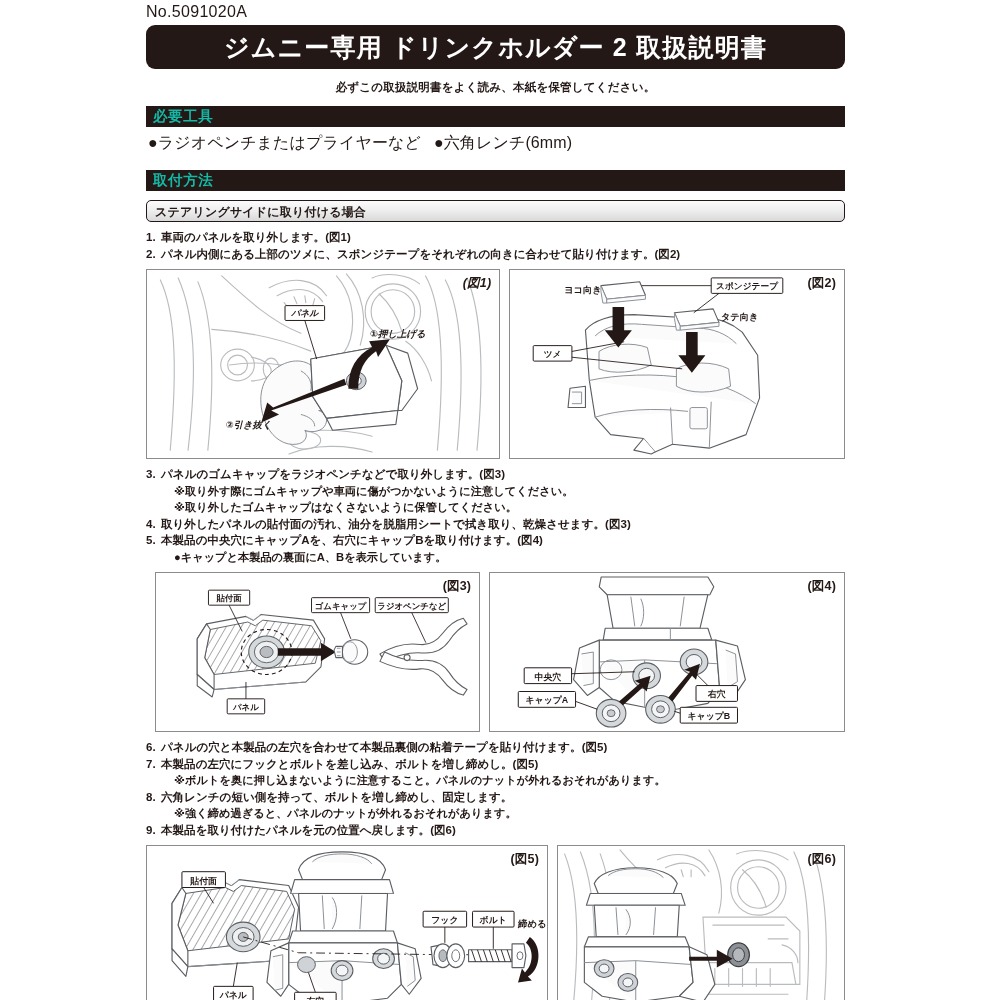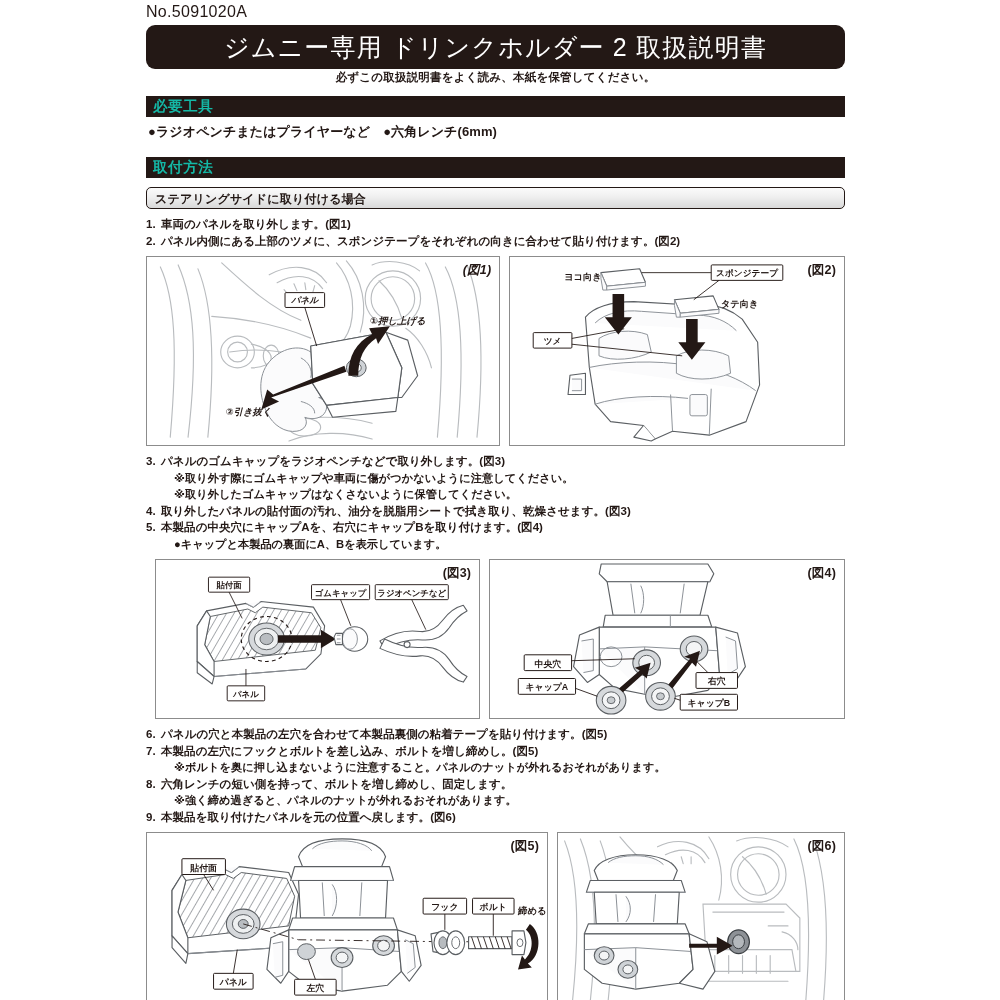--- a/index.html
+++ b/index.html
@@ -31,49 +31,49 @@
     height:44px;
     background:#231815;
     border-radius:9px;
     display:flex;
     align-items:center;
     justify-content:center;
   }
   .title-bar span{
     color:#ffffff;
     font-size:25px;
-    font-weight:normal;
+    font-weight:bold;
     letter-spacing:1.2px;
     white-space:nowrap;
   }
   .subtitle{
     text-align:center;
     font-size:11.5px;
     font-weight:bold;
-    margin-top:1px;
+    margin-top:11px;
     letter-spacing:.2px;
   }
   
   .sec-head{
     margin-top:11px;
     height:21px;
     background:#231815;
     display:flex;
     align-items:center;
   }
   .sec-head span{
     color:#14b8a6;
     font-size:14.5px;
     font-weight:bold;
     padding-left:7px;
     letter-spacing:.6px;
   }
   .tools-line{
-    font-size:13px;
-    font-weight:bold;
+    font-size:16px;
+    font-weight:normal;
     padding:6px 0 5px 2px;
     letter-spacing:.1px;
   }
   .tools-line .gap{display:inline-block;width:13px;}
   
   .subsec{
     margin-top:9px;
     height:20px;
     border:1.4px solid #231815;
     border-radius:5px;

